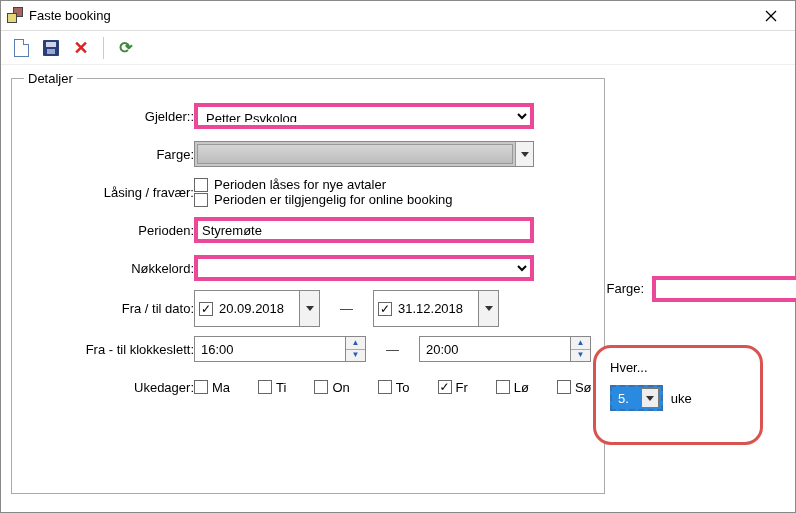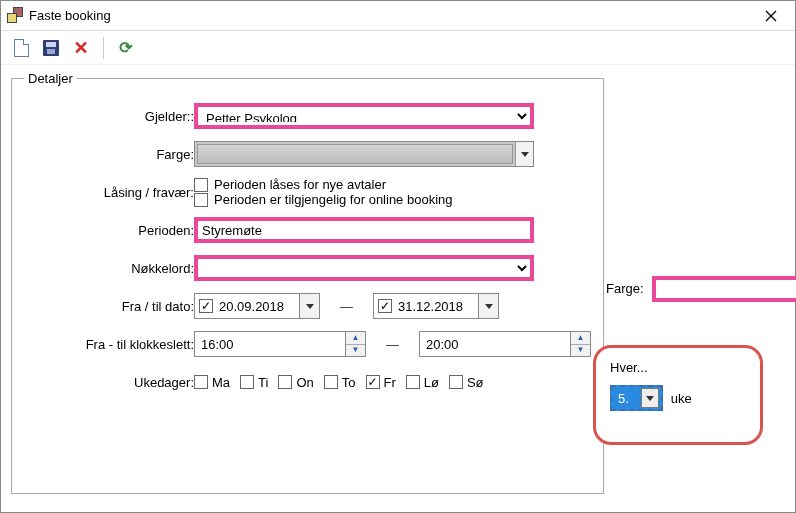--- a/index.html
+++ b/index.html
@@ -202,21 +202,21 @@
     content: '✓';
     font-size: 12px;
     line-height: 1;
     color: #000;
   }
 
   .datebox {
     display: inline-flex;
     align-items: center;
     border: 1px solid #888;
-    height: 26px;
+    height: 37px;
     background: #fff;
   }
   .datebox .chk {
     margin: 0 4px;
   }
   .datebox .dval {
     padding: 0 6px 0 2px;
     min-width: 82px;
   }
   .datebox .ddarrow {
@@ -253,21 +253,21 @@
     font-size: 8px;
     line-height: 1;
     padding: 0;
     cursor: pointer;
     color: #2a5db0;
   }
   .spinner button:first-child { border-bottom: 1px solid #aaa; }
 
   .days {
     display: flex;
-    gap: 10px;
+    gap: 28px;
     align-items: center;
   }
   .dayitem {
     display: flex;
     align-items: center;
     gap: 4px;
   }
 
   .floatpanel {
     position: absolute;

